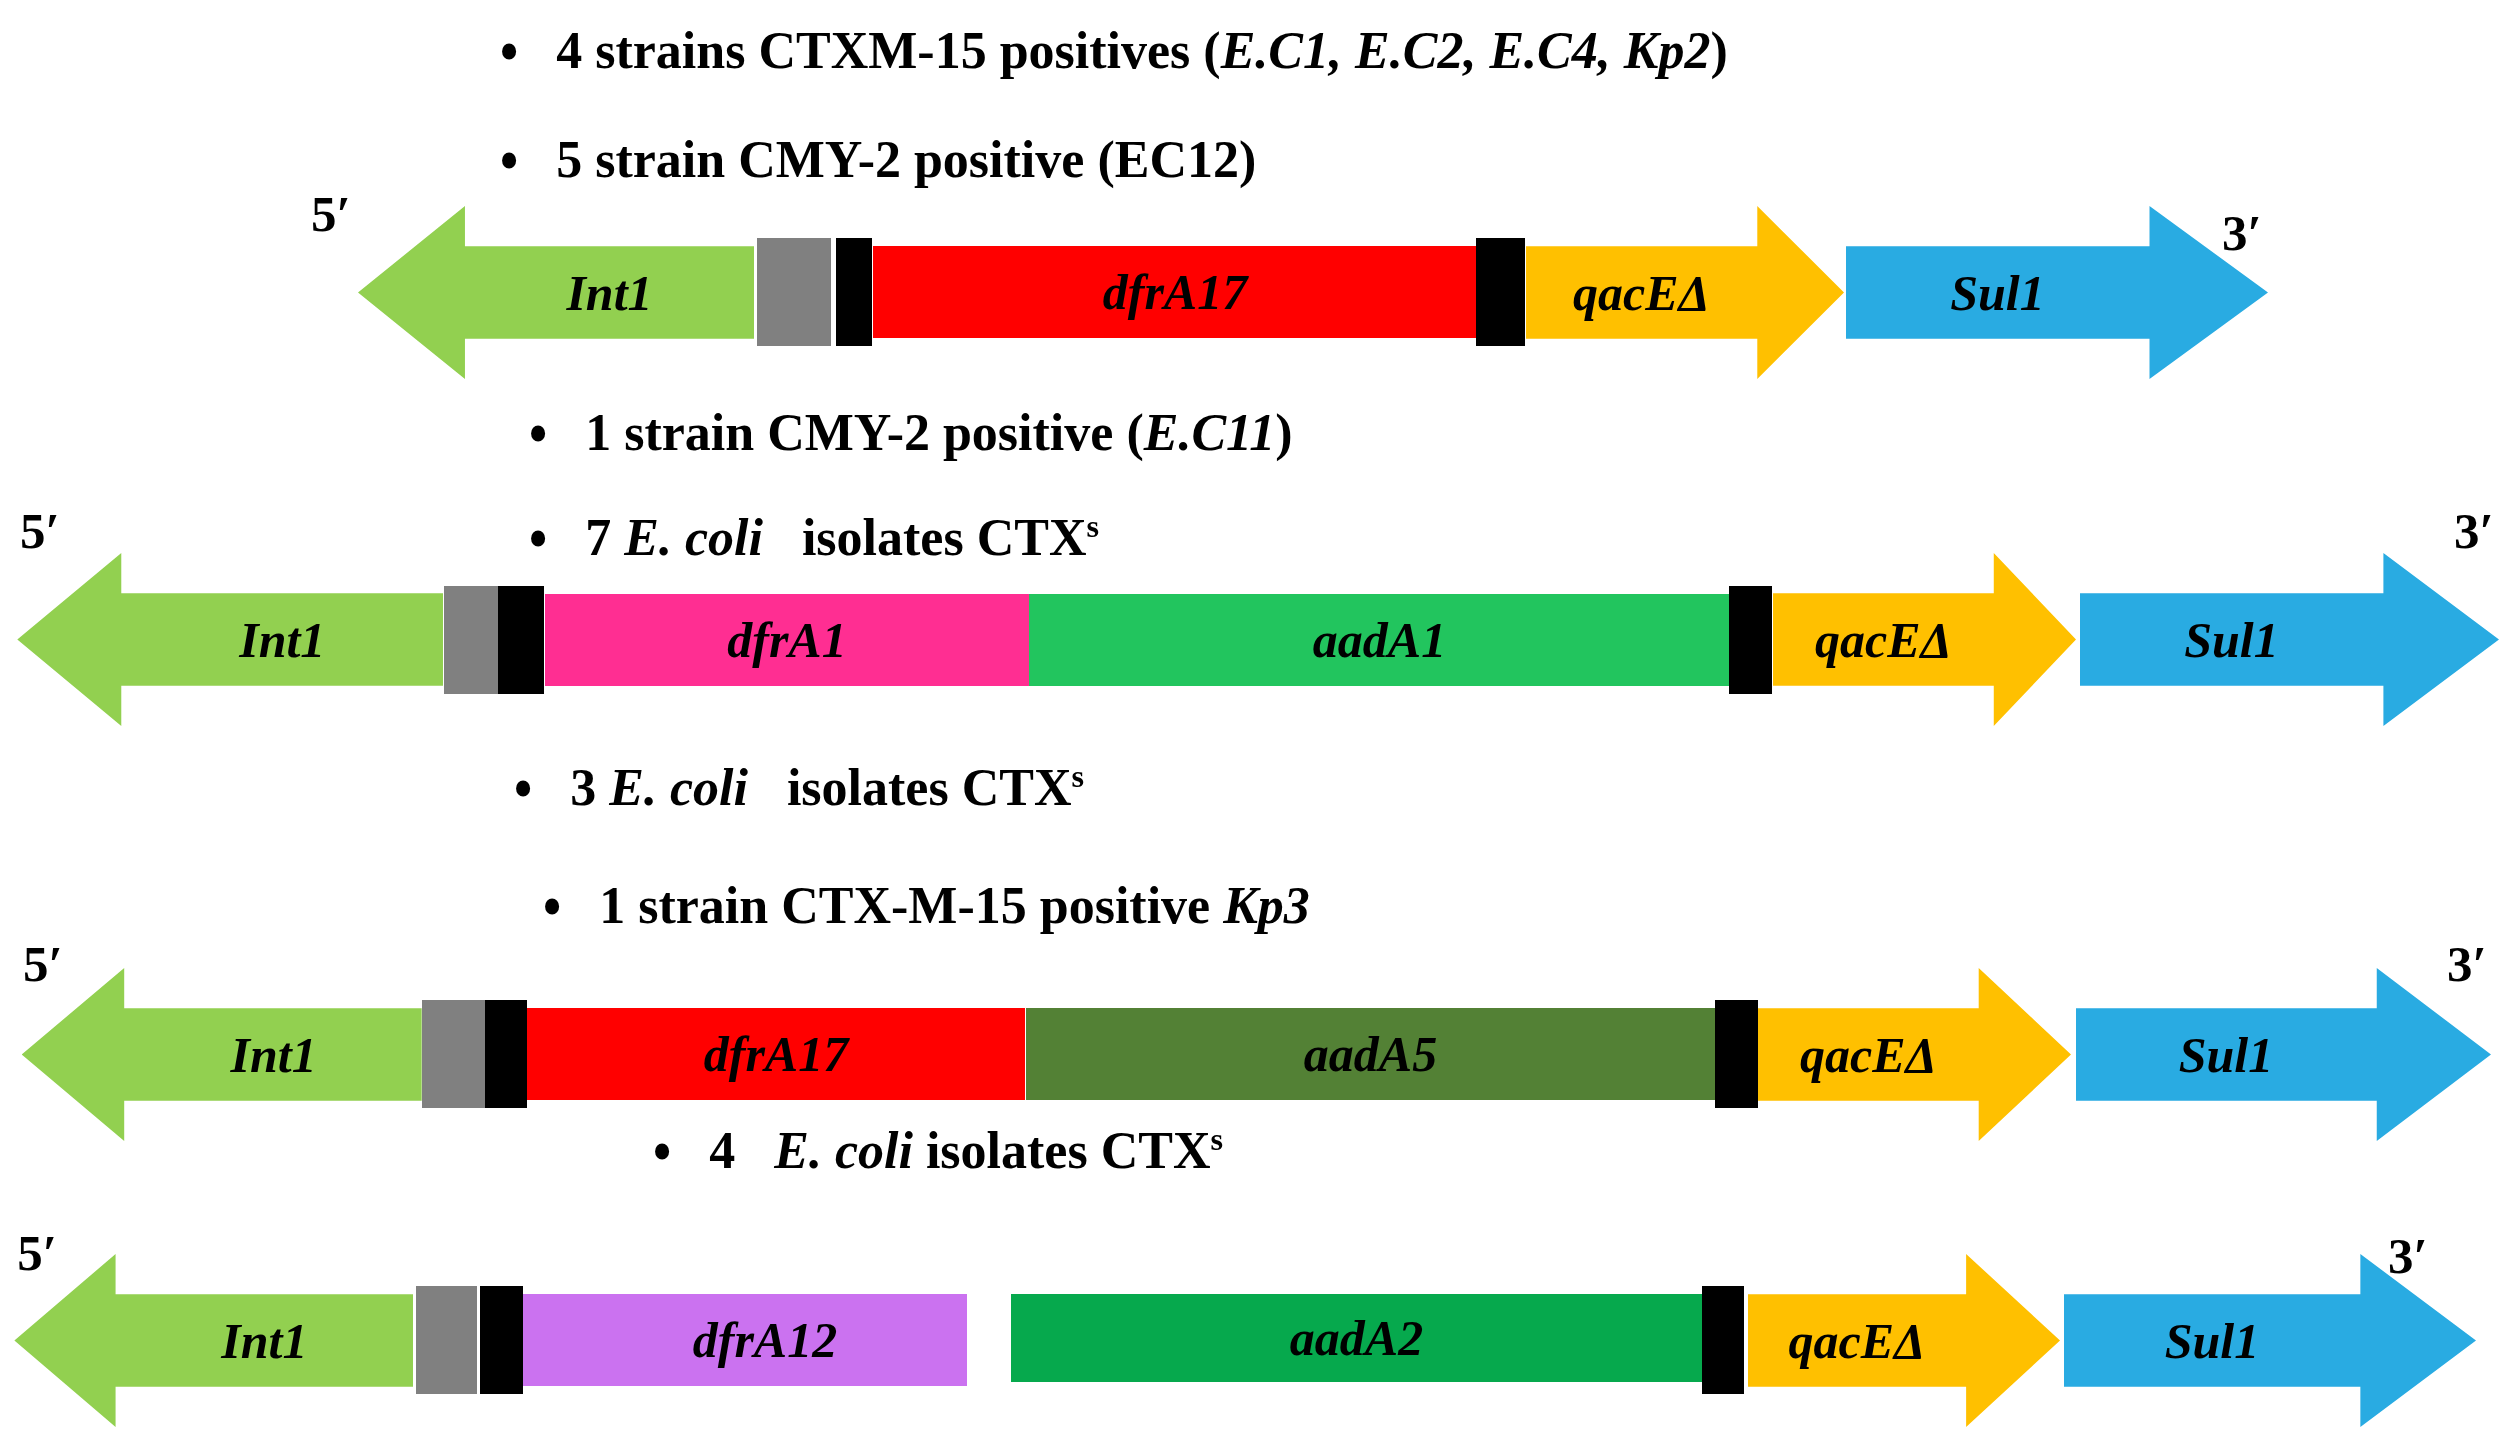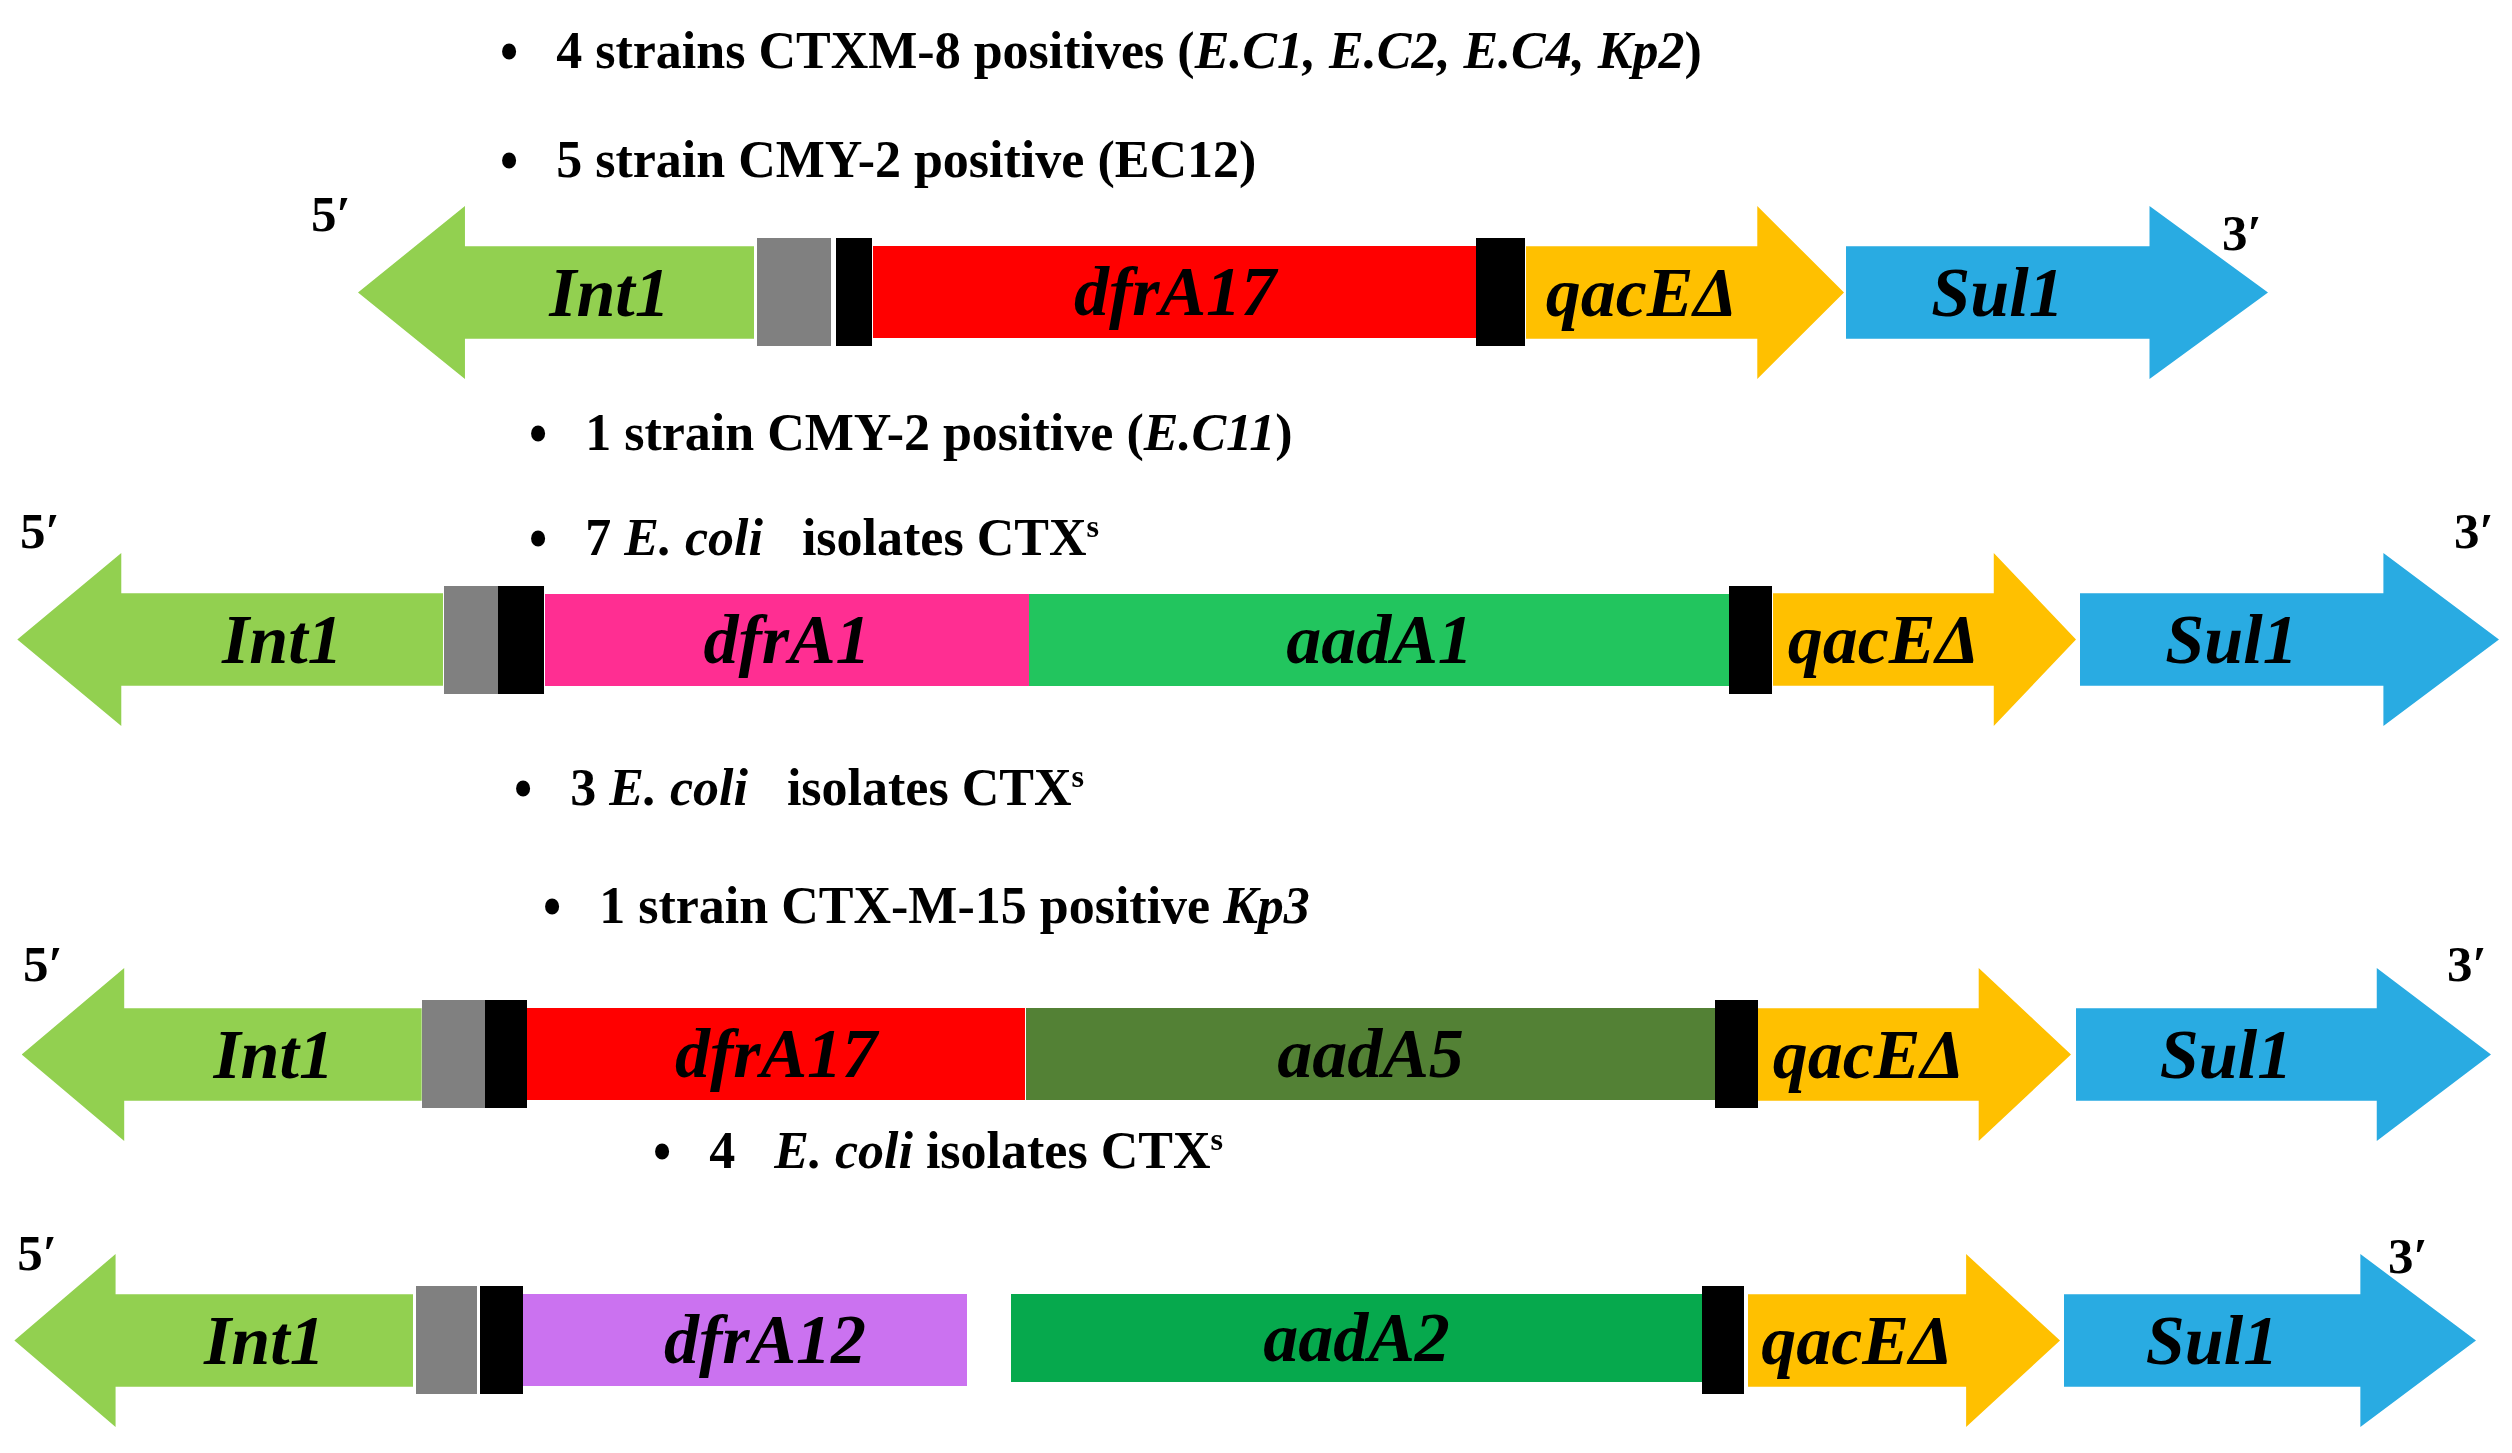--- a/index.html
+++ b/index.html
@@ -6,28 +6,28 @@
   #page{position:relative;width:2512px;height:1453px;background:#ffffff;overflow:hidden;
         font-family:"Liberation Serif","DejaVu Serif",serif;color:#000;}
   .bullet{position:absolute;font-weight:bold;font-size:52px;line-height:1.2;white-space:pre;}
   .bullet .dot{display:inline-block;margin-right:38px;transform:scaleY(1.15);}
   .it{font-style:italic;text-align:right;}
   .sup{vertical-align:super;font-size:0.62em;line-height:0;}
   .row{position:absolute;left:0;top:0;width:100%;height:0;}
   .prime{position:absolute;font-weight:bold;font-size:51px;line-height:1;}
   .seg{position:absolute;}
   .seg-label{position:absolute;display:flex;align-items:center;justify-content:center;
-             font-style:italic;font-weight:bold;font-size:70px;white-space:nowrap;}
+             font-style:italic;font-weight:bold;font-size:50px;white-space:nowrap;}
 </style>
 </head>
 <body>
 
 <div id="page">
   <div id="bullets">
-      <div class="bullet" style="left: 500px; top: 20px;"><span class="dot">•</span><span>4 strains CTXM-8 positives (</span><span class="it">E.C1, E.C2, E.C4, Kp2</span><span>)</span></div>
+      <div class="bullet" style="left: 500px; top: 20px;"><span class="dot">•</span><span>4 strains CTXM-15 positives (</span><span class="it">E.C1, E.C2, E.C4, Kp2</span><span>)</span></div>
       <div class="bullet" style="left: 500px; top: 129px;"><span class="dot">•</span><span>5 strain CMY-2 positive (EC12)</span></div>
       <div class="bullet" style="left: 529px; top: 402px;"><span class="dot">•</span><span>1 strain CMY-2 positive (</span><span class="it">E.C11</span><span>)</span></div>
       <div class="bullet" style="left: 529px; top: 507px;"><span class="dot">•</span><span>7 </span><span class="it">E. coli</span><span>   isolates CTX</span><span class="sup">s</span></div>
       <div class="bullet" style="left: 514px; top: 757px;"><span class="dot">•</span><span>3 </span><span class="it">E. coli</span><span>   isolates CTX</span><span class="sup">s</span></div>
       <div class="bullet" style="left: 514px; top: 875px; margin-left: 29px;"><span class="dot">•</span><span>1 strain CTX-M-15 positive </span><span class="it">Kp3</span></div>
       <div class="bullet" style="left: 653px; top: 1120px;"><span class="dot">•</span><span>4   </span><span class="it">E. coli</span><span> isolates CTX</span><span class="sup">s</span></div>
     </div>
   <div id="diagram">
       <div class="row">
         <span class="prime" style="left: 311px; top: 189px;">5′</span>

